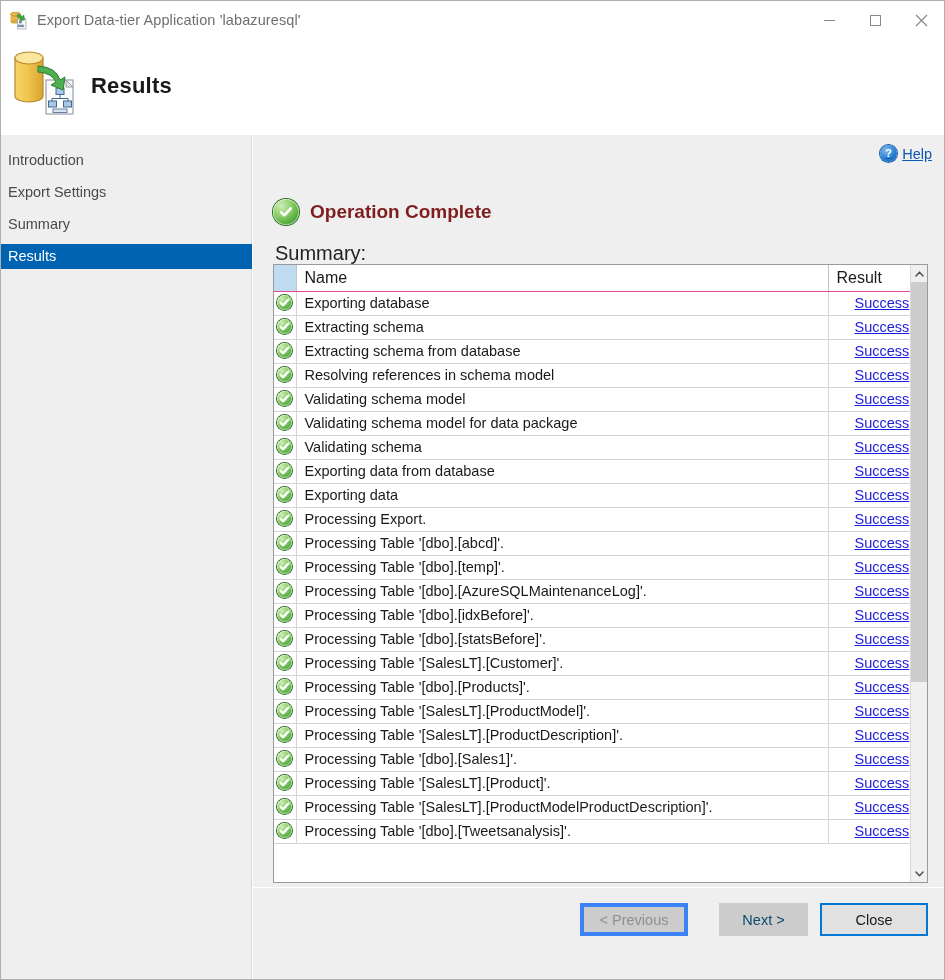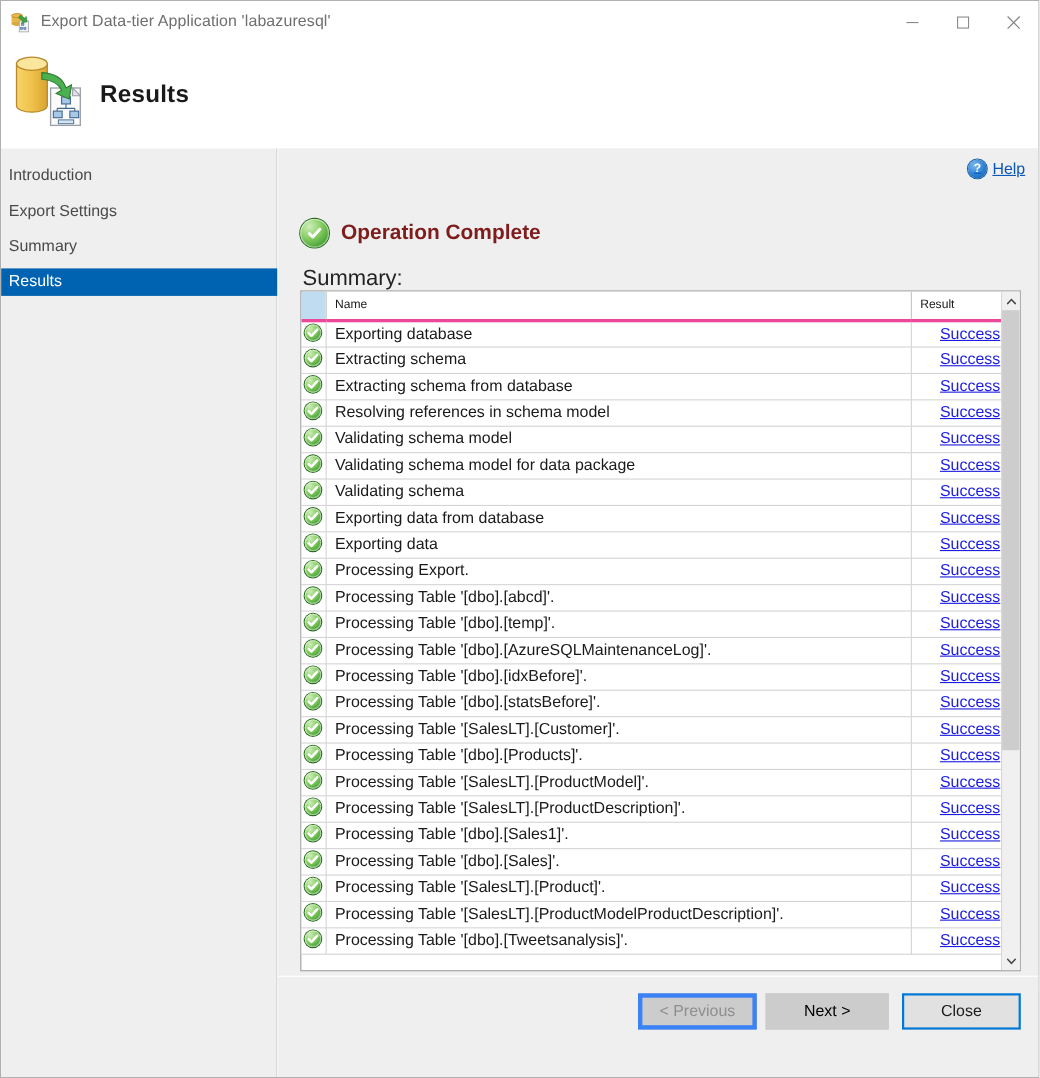--- a/index.html
+++ b/index.html
@@ -230,26 +230,26 @@
     border-collapse: collapse;
     table-layout: fixed;
     font-size: 14.5px;
   }
   table.grid col.c-icon { width: 22px; }
   table.grid col.c-result { width: 82px; }
   table.grid thead th {
     height: 26px;
     background: #ffffff;
     border-right: 1px solid #c4c4c4;
-    border-bottom: 3px solid #ec4899;
+    border-bottom: 1px solid #ec4899;
     font-weight: normal;
     color: #1a1a1a;
     text-align: left;
     padding: 0 0 0 8px;
-    font-size: 11px;
+    font-size: 16px;
     box-sizing: border-box;
   }
   table.grid thead th.th-icon {
     background: #bfdcf0;
     padding: 0;
   }
   table.grid thead th.th-result {
     border-right: none;
   }
   table.grid tbody td {
@@ -332,24 +332,24 @@
   }
   .btn-prev {
     right: 256px;
     width: 108px;
     background: #cccccc;
     border: 4px solid #3b82f6;
     color: #8f8f8f;
   }
   .btn-next {
     right: 136px;
-    width: 112px;
+    width: 89px;
     background: #cccccc;
     border: 1px solid #cccccc;
-    color: #000000;
+    color: #0c4a6e;
   }
   .btn-close {
     right: 16px;
     width: 108px;
     background: #e1e1e1;
     border: 2px solid #0078d7;
     color: #1a1a1a;
   }
 </style>
 </head>
@@ -631,29 +631,20 @@
                     </span></td>
                   <td>Processing Table '[dbo].[Sales1]'.</td>
                   <td class="td-result"><a class="result-link" href="#">Success</a></td>
                 </tr>
                 <tr>
                   <td class="td-icon"><span class="chk" style="width:15px;height:15px;">
                       <svg width="13" height="13" viewBox="0 0 16 16">
                         <path d="M3.2 8.4 L6.3 11.4 L12.8 4.4" stroke="#ffffff" stroke-width="2.8" fill="none" stroke-linecap="round" stroke-linejoin="round"></path>
                       </svg>
                     </span></td>
-                  <td>Processing Table '[dbo].[Sales]'.</td>
-                  <td class="td-result"><a class="result-link" href="#">Success</a></td>
-                </tr>
-                <tr>
-                  <td class="td-icon"><span class="chk" style="width:15px;height:15px;">
-                      <svg width="13" height="13" viewBox="0 0 16 16">
-                        <path d="M3.2 8.4 L6.3 11.4 L12.8 4.4" stroke="#ffffff" stroke-width="2.8" fill="none" stroke-linecap="round" stroke-linejoin="round"></path>
-                      </svg>
-                    </span></td>
                   <td>Processing Table '[SalesLT].[Product]'.</td>
                   <td class="td-result"><a class="result-link" href="#">Success</a></td>
                 </tr>
                 <tr>
                   <td class="td-icon"><span class="chk" style="width:15px;height:15px;">
                       <svg width="13" height="13" viewBox="0 0 16 16">
                         <path d="M3.2 8.4 L6.3 11.4 L12.8 4.4" stroke="#ffffff" stroke-width="2.8" fill="none" stroke-linecap="round" stroke-linejoin="round"></path>
                       </svg>
                     </span></td>
                   <td>Processing Table '[SalesLT].[ProductModelProductDescription]'.</td>

